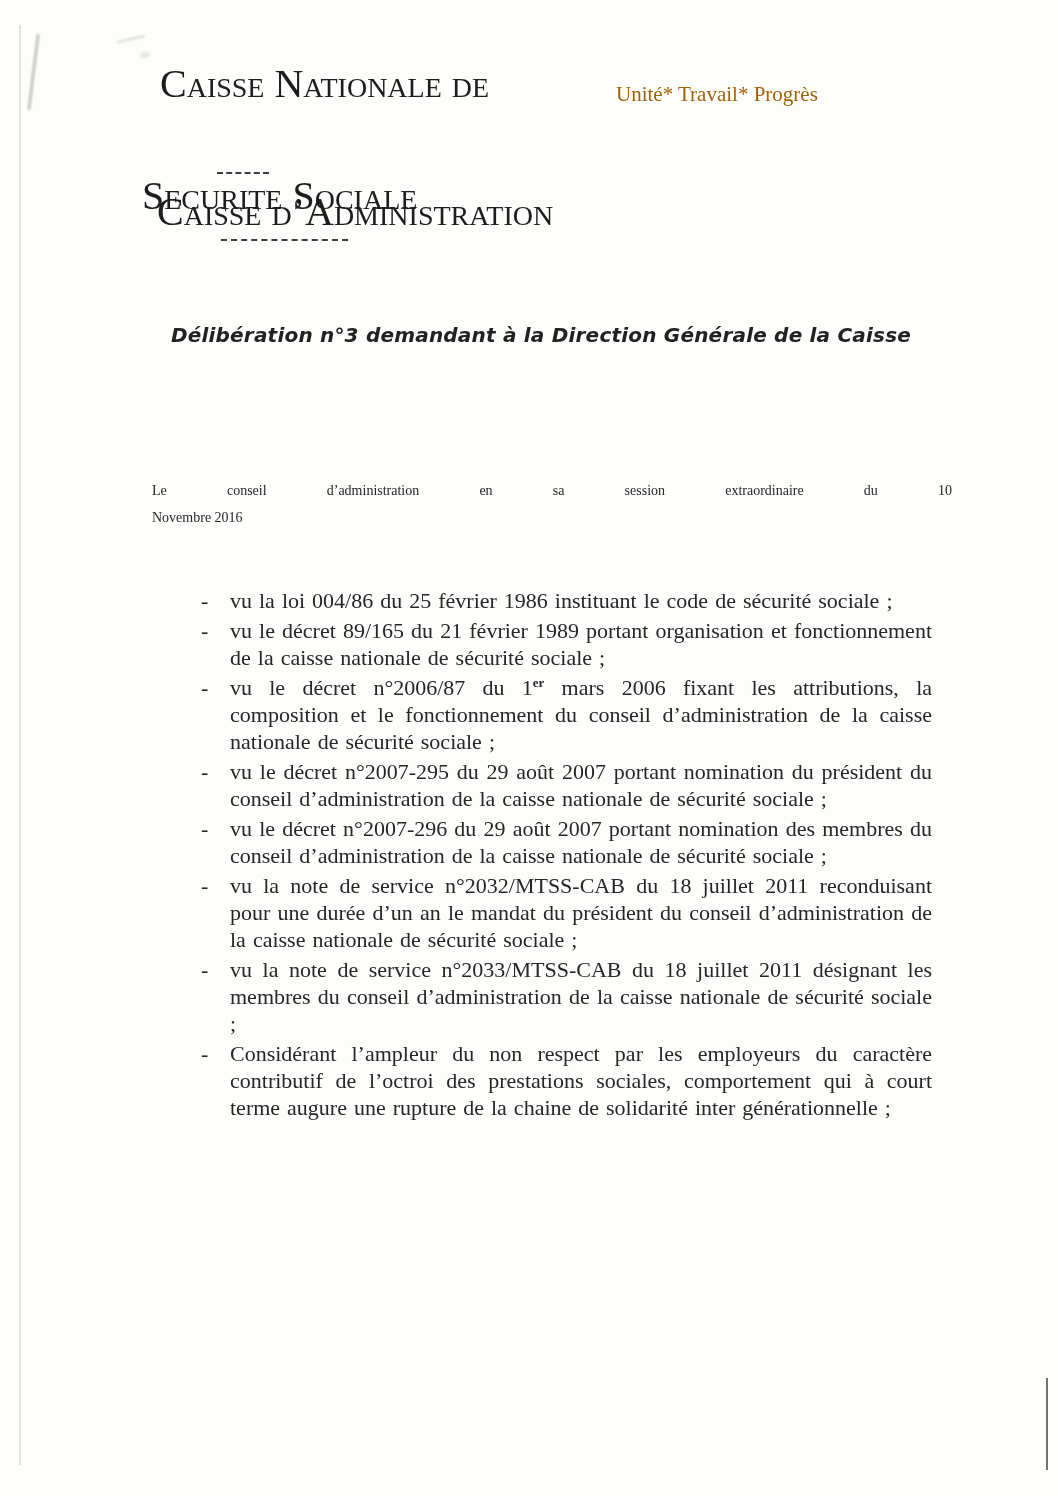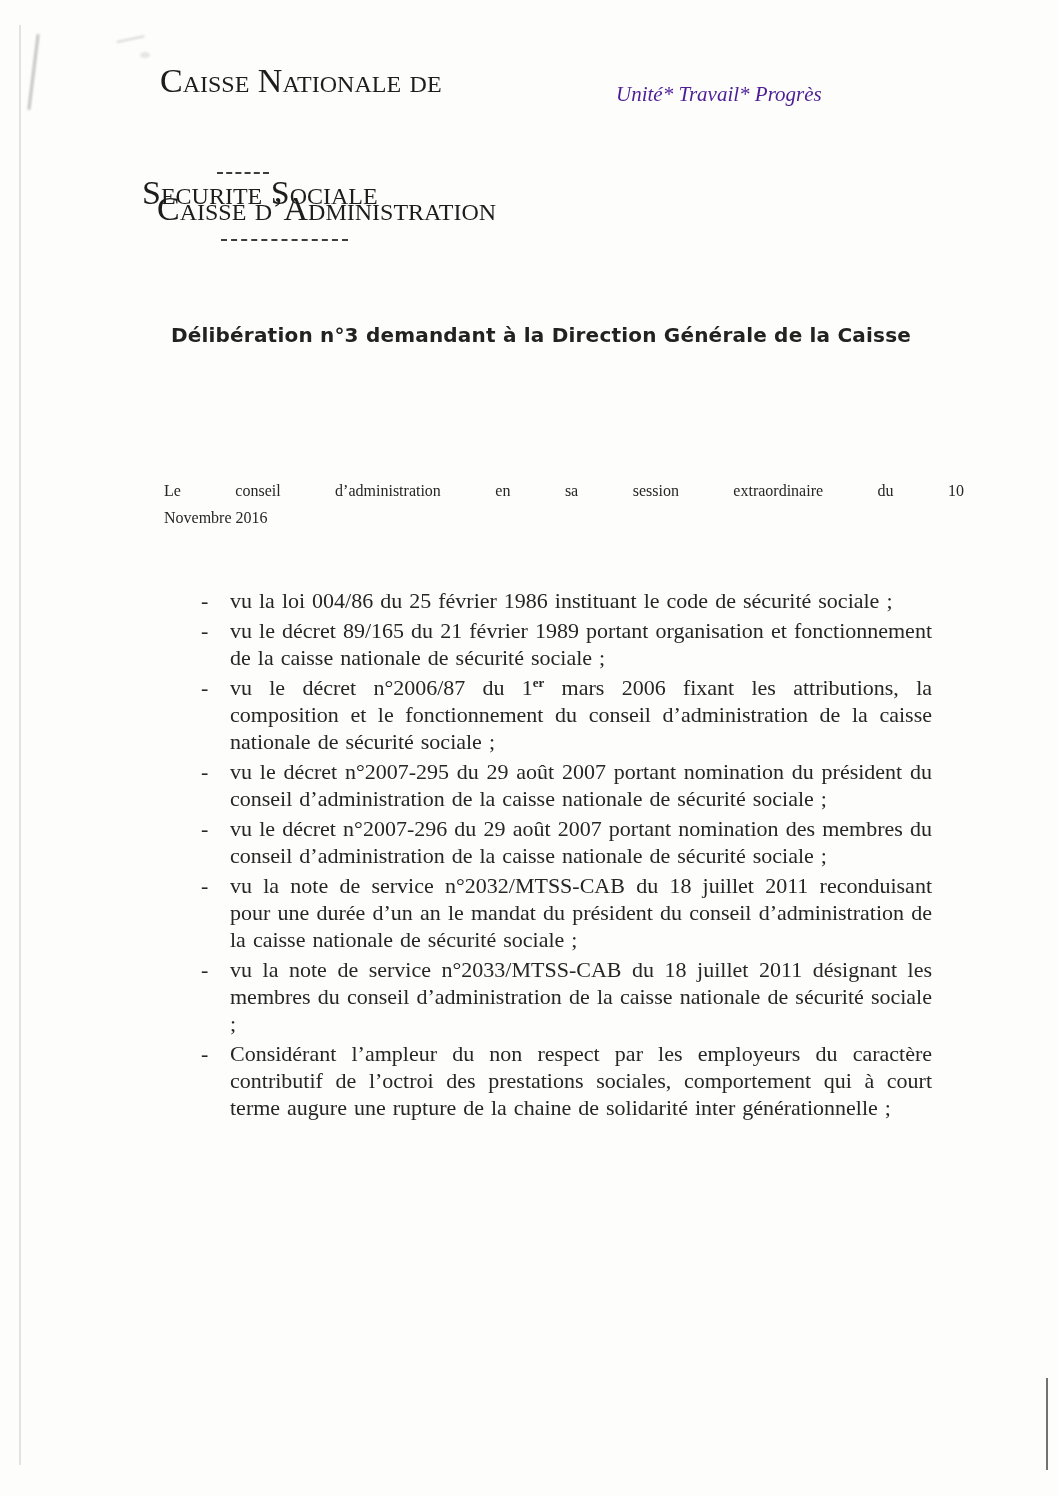--- a/index.html
+++ b/index.html
@@ -43,54 +43,54 @@
   .smudge3 {
     left: 140px; top: 52px; width: 10px; height: 6px;
     background: rgba(120,120,120,0.18);
     border-radius: 50%;
     filter: blur(1px);
   }
 
   
   .sc {
     font-variant: small-caps;
-    font-size: 34px;
+    font-size: 40px;
     line-height: 1;
     color: #1d1d1d;
     letter-spacing: 0px;
     white-space: nowrap;
   }
   .org1 { position: absolute; left: 160px; top: 64px; }
   .org2 { position: absolute; left: 142px; top: 132px; margin-top: 44px; }
   .org3 { position: absolute; left: 157px; top: 192px; }
   .divider { position: absolute; height: 0; }
   .divider.short { left: 217px; top: 172px; width: 52px; border-top: 2px dashed #3c3c3c; }
   .divider.long  { left: 221px; top: 239px; width: 127px; border-top: 2px dashed #3c3c3c; }
   .motto {
     position: absolute; left: 616px; top: 82px;
-    font-size: 21px; color: #4c1d95; white-space: nowrap; font-style: italic;
+    font-size: 21px; color: #a16207; white-space: nowrap;
   }
 
   
   .title {
     position: absolute; left: 128px; right: 104px; top: 320px;
     text-align: center;
     font-family: "DejaVu Sans", sans-serif;
     font-weight: 700;
     font-size: 20px;
     line-height: 31px;
     color: #222;
     letter-spacing: 0.2px;
   }
-  .title .tline { white-space: nowrap; }
+  .title .tline { white-space: nowrap; font-style: italic; }
 
   
   .intro {
-    position: absolute; left: 164px; width: 800px; top: 477px;
-    font-size: 16px; line-height: 27px; color: #262626;
+    position: absolute; left: 152px; width: 800px; top: 477px;
+    font-size: 14px; line-height: 27px; color: #262626;
   }
   .jfull { text-align: justify; text-align-last: justify; }
 
   ul.visas {
     position: absolute; left: 201px; width: 731px; top: 587px;
     list-style: none;
     font-size: 22px; line-height: 27px; color: #262626;
   }
   ul.visas li { display: flex; margin-bottom: 3px; }
   .dash { flex: 0 0 29px; width: 29px; }

